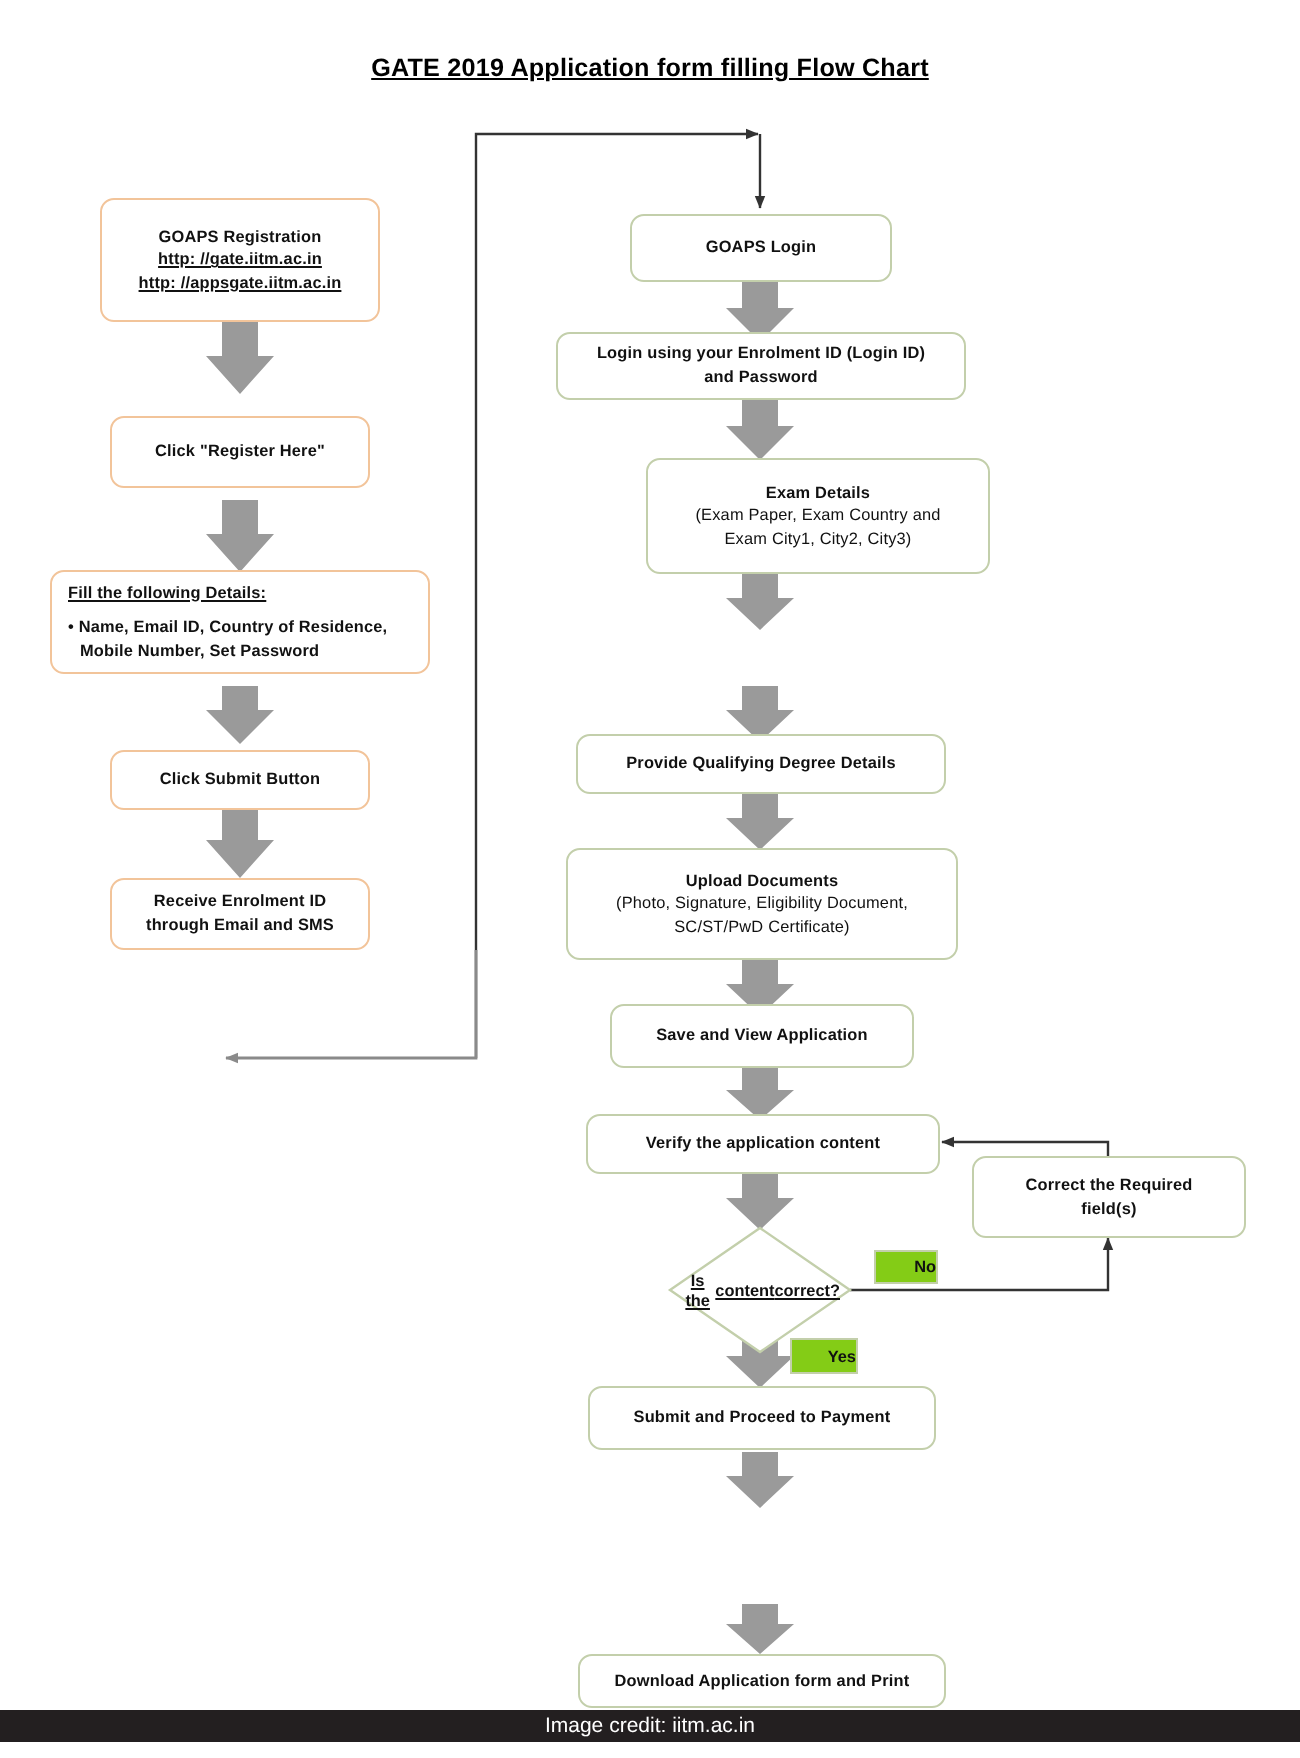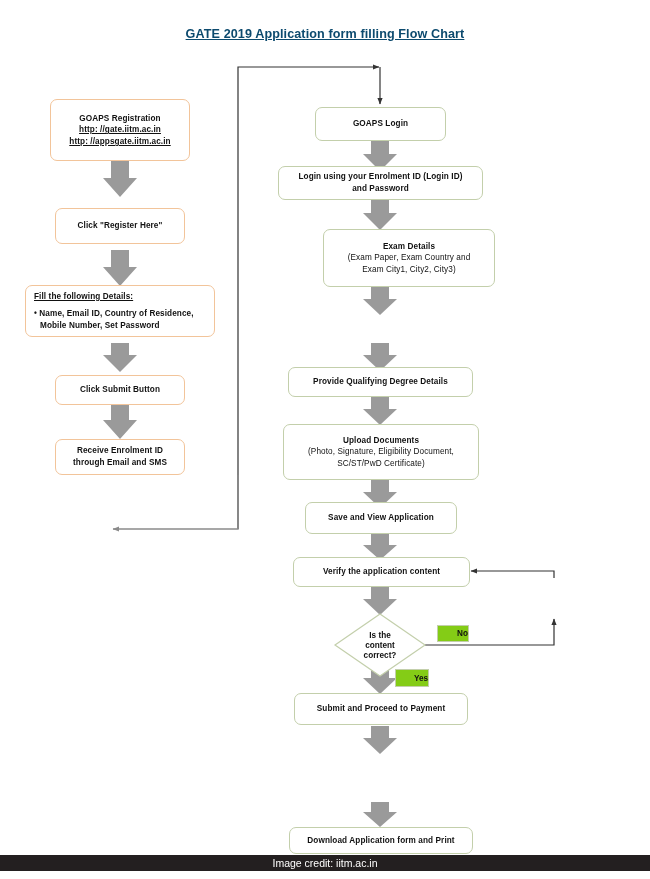--- a/index.html
+++ b/index.html
@@ -62,39 +62,39 @@
     display: flex;
     align-items: center;
     justify-content: flex-end;
     font-size: 8.2px;
     font-weight: bold;
     color: #111111;
   }
   .diamond-label {
     position: absolute;
     display: flex;
-    flex-direction: column;
-    align-items: center;
-    justify-content: center;
+    flex-direction: row;
+    align-items: center;
     font-size: 8.2px;
     font-weight: bold;
     color: #111111;
     line-height: 1.2;
     text-align: center;
     pointer-events: none;
+    text-decoration: underline;
   }
   #page-title {
     position: absolute;
     left: 0;
     top: 27px;
     width: 650px;
     text-align: center;
     font-size: 12.6px;
     font-weight: bold;
-    color: #0c4a6e;
+    color: #000000;
     text-decoration: underline;
     letter-spacing: 0.1px;
   }
   #footer-bar {
     position: absolute;
     left: 0;
     top: 855px;
     width: 650px;
     height: 16px;
     background: #231f20;
@@ -221,20 +221,24 @@
   <div class="node green" style="left:293px; top:557px; width:177px; height:30px;">
     <div class="ttl">Verify the application content</div>
   </div>
 
   <div class="diamond-label" style="left:340px; top:625px; width:80px; height:42px;">
     <div>Is  the</div>
     <div>content</div>
     <div>correct?</div>
   </div>
 
+  <div class="node green" style="left:486px; top:578px; width:137px; height:41px;">
+    <div class="ttl">Correct the Required</div>
+    <div class="ttl">field(s)</div>
+  </div>
 
   <div class="tagbox" style="left:437px; top:625px; width:32px; height:17px;">
     <span>No</span>
   </div>
 
   <div class="tagbox" style="left:395px; top:669px; width:34px; height:18px;">
     <span>Yes</span>
   </div>
 
   <div class="node green" style="left:294px; top:693px; width:174px; height:32px;">

